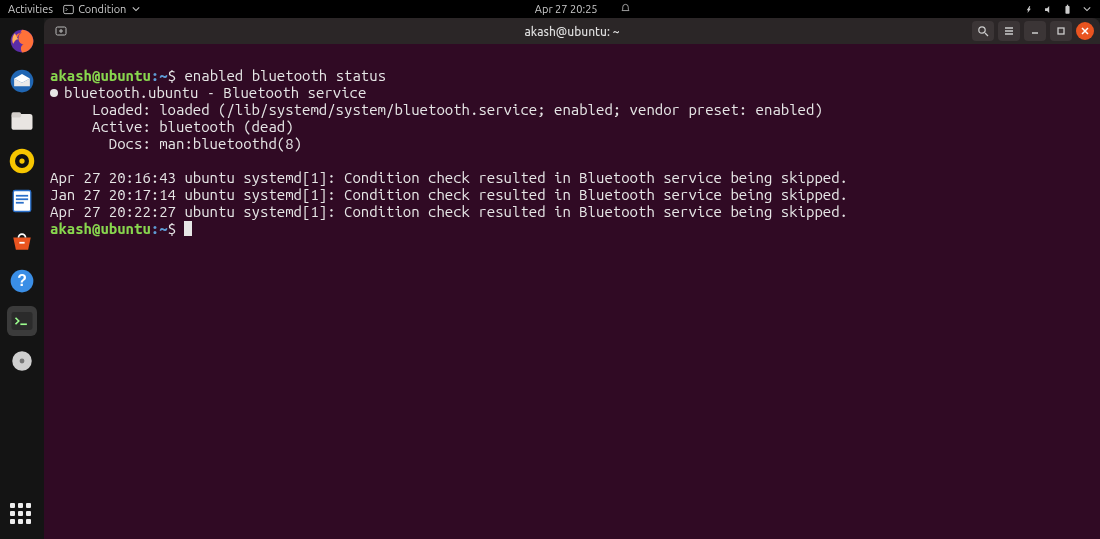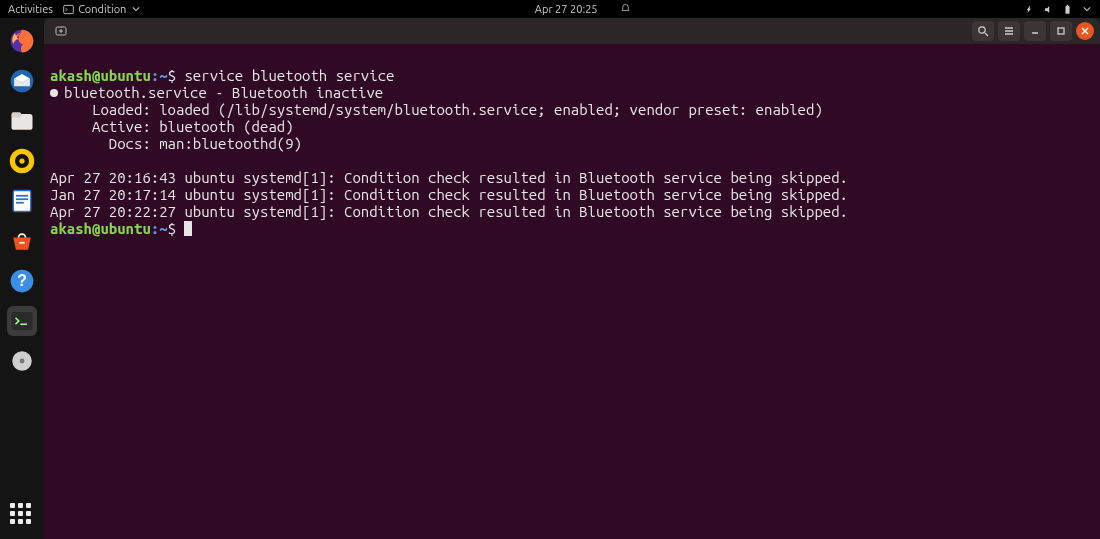--- a/index.html
+++ b/index.html
@@ -274,20 +274,21 @@
 </div>
 
 <div class="window">
   <div class="win-header">
     <div class="tab-plus">
       <svg width="12" height="12" viewBox="0 0 12 12">
           <rect x="1" y="2" width="10" height="8" rx="1.5" fill="none" stroke="#bbb" stroke-width="1"></rect>
           <path d="M6 4v4M4 6h4" stroke="#bbb" stroke-width="1"></path>
         </svg>
     </div>
+    <div class="win-title">akash@ubuntu: ~</div>
     <div class="win-controls">
       <div class="win-btn">
         <svg width="12" height="12" viewBox="0 0 12 12">
             <circle cx="5" cy="5" r="3.2" fill="none" stroke="#ccc" stroke-width="1.2"></circle>
             <path d="M8 8l3 3" stroke="#ccc" stroke-width="1.2"></path>
           </svg>
       </div>
       <div class="win-btn">
         <svg width="12" height="12" viewBox="0 0 12 12">
             <path d="M2 3h8M2 6h8M2 9h8" stroke="#ccc" stroke-width="1.3"></path>
@@ -305,24 +306,24 @@
       </div>
       <div class="win-btn close">
         <svg width="10" height="10" viewBox="0 0 10 10">
             <path d="M2 2l6 6M8 2l-6 6" stroke="#fff" stroke-width="1.5"></path>
           </svg>
       </div>
     </div>
   </div>
 
   <div class="terminal">
-<span class="t-user">akash@ubuntu</span><span class="t-path">:</span><span class="t-path">~</span><span class="t-dollar">$</span> <span>service bluetooth service</span>
-<span class="bullet"></span><span>bluetooth.service - Bluetooth inactive</span>
+<span class="t-user">akash@ubuntu</span><span class="t-path">:</span><span class="t-path">~</span><span class="t-dollar">$</span> <span>enabled bluetooth status</span>
+<span class="bullet"></span><span>bluetooth.ubuntu - Bluetooth service</span>
 <span>     Loaded: loaded (/lib/systemd/system/bluetooth.service; enabled; vendor preset: enabled)</span>
 <span>     Active: bluetooth (dead)</span>
-<span>       Docs: man:bluetoothd(9)</span>
+<span>       Docs: man:bluetoothd(8)</span>
 
 <span>Apr 27 20:16:43 ubuntu systemd[1]: Condition check resulted in Bluetooth service being skipped.</span>
 <span>Jan 27 20:17:14 ubuntu systemd[1]: Condition check resulted in Bluetooth service being skipped.</span>
 <span>Apr 27 20:22:27 ubuntu systemd[1]: Condition check resulted in Bluetooth service being skipped.</span>
 <span class="t-user">akash@ubuntu</span><span class="t-path">:</span><span class="t-path">~</span><span class="t-dollar">$</span> <span class="cursor"></span>
 </div>
 </div>
 
 </body></html>

